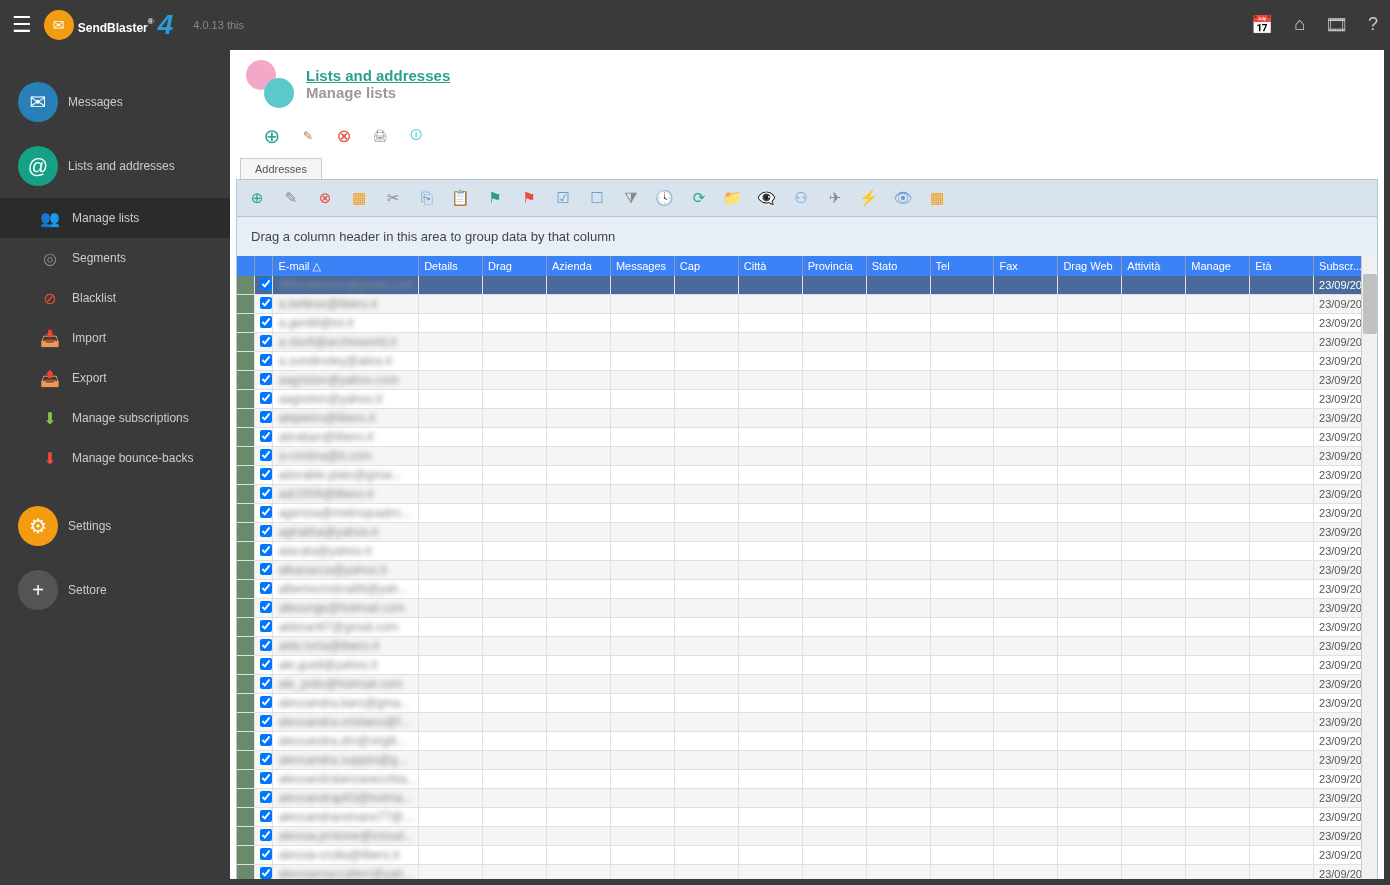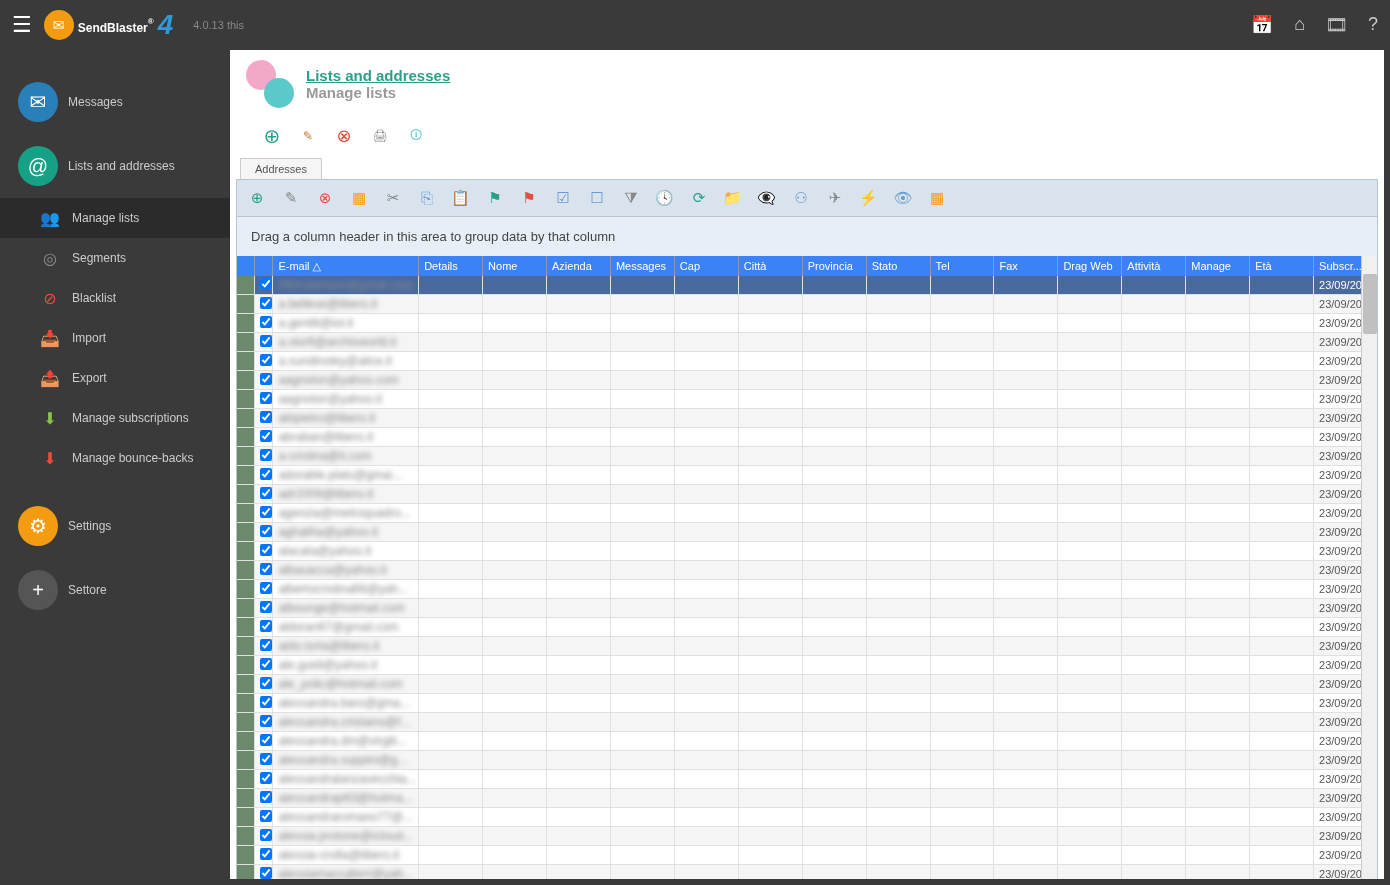--- a/index.html
+++ b/index.html
@@ -170,21 +170,21 @@
     <div class="group-hint">Drag a column header in this area to group data by that column</div>
 
     <div class="grid-wrap">
       <table class="grid" id="grid">
         <thead>
             <tr id="grid-head">
               <th class="col-sq"></th>
               <th class="col-cb"></th>
               <th class="col-email">E-mail △</th>
               <th class="col-std">Details</th>
-              <th class="col-std">Nome</th>
+              <th class="col-std">Drag</th>
               <th class="col-std">Azienda</th>
               <th class="col-std">Messages</th>
               <th class="col-std">Cap</th>
               <th class="col-std">Città</th>
               <th class="col-std">Provincia</th>
               <th class="col-std">Stato</th>
               <th class="col-std">Tel</th>
               <th class="col-std">Fax</th>
               <th class="col-web">Drag Web</th>
               <th class="col-std">Attività</th>

